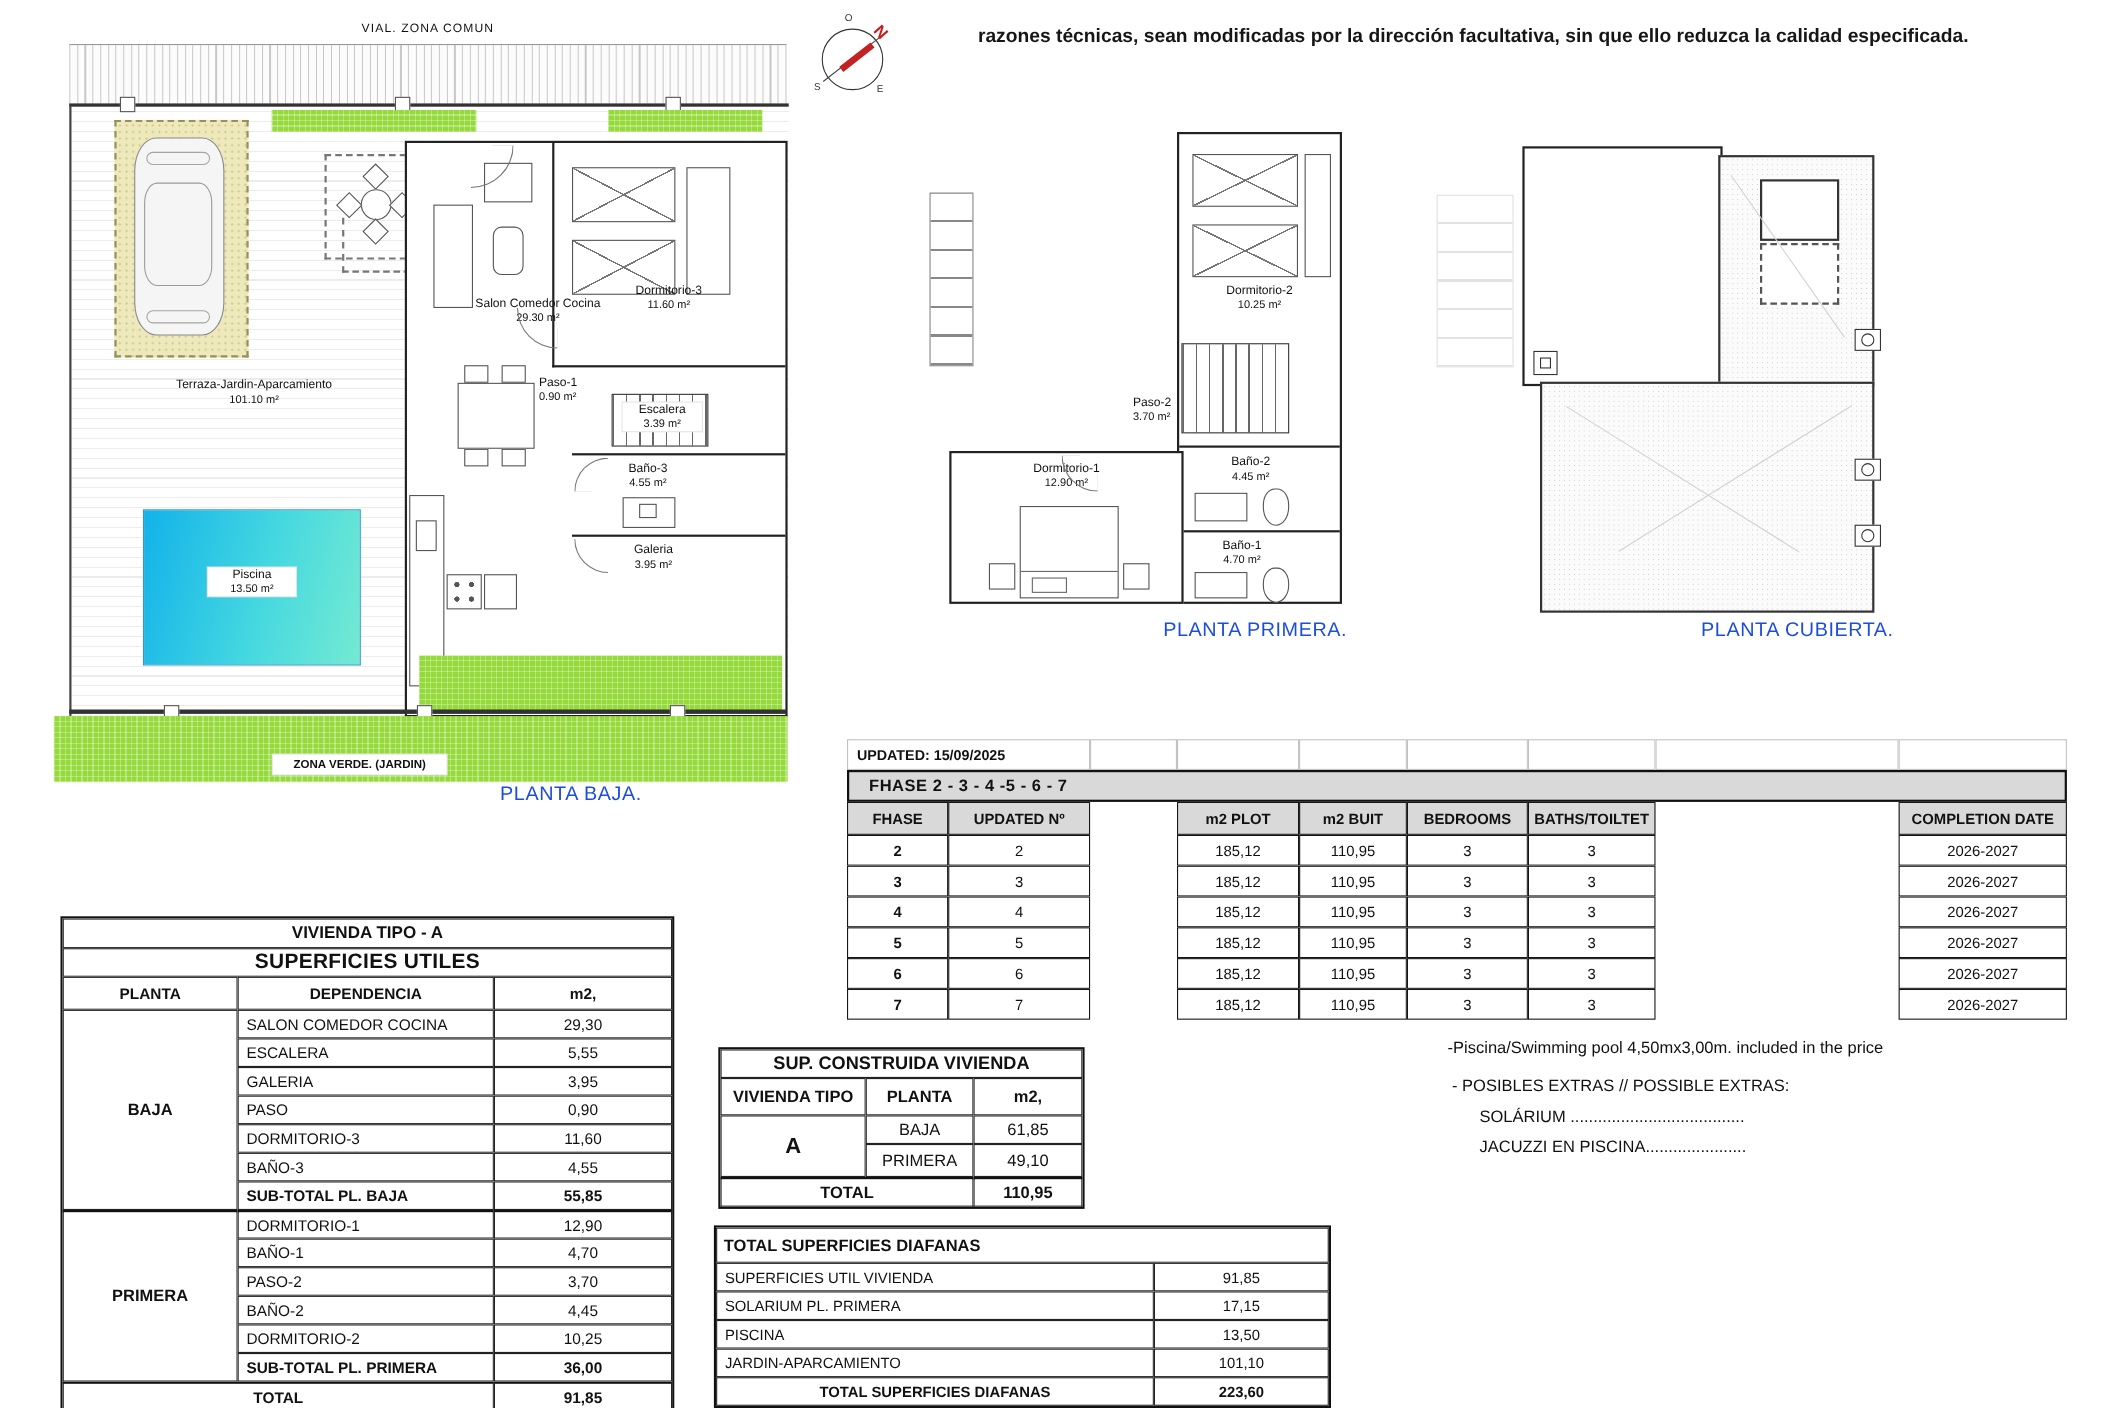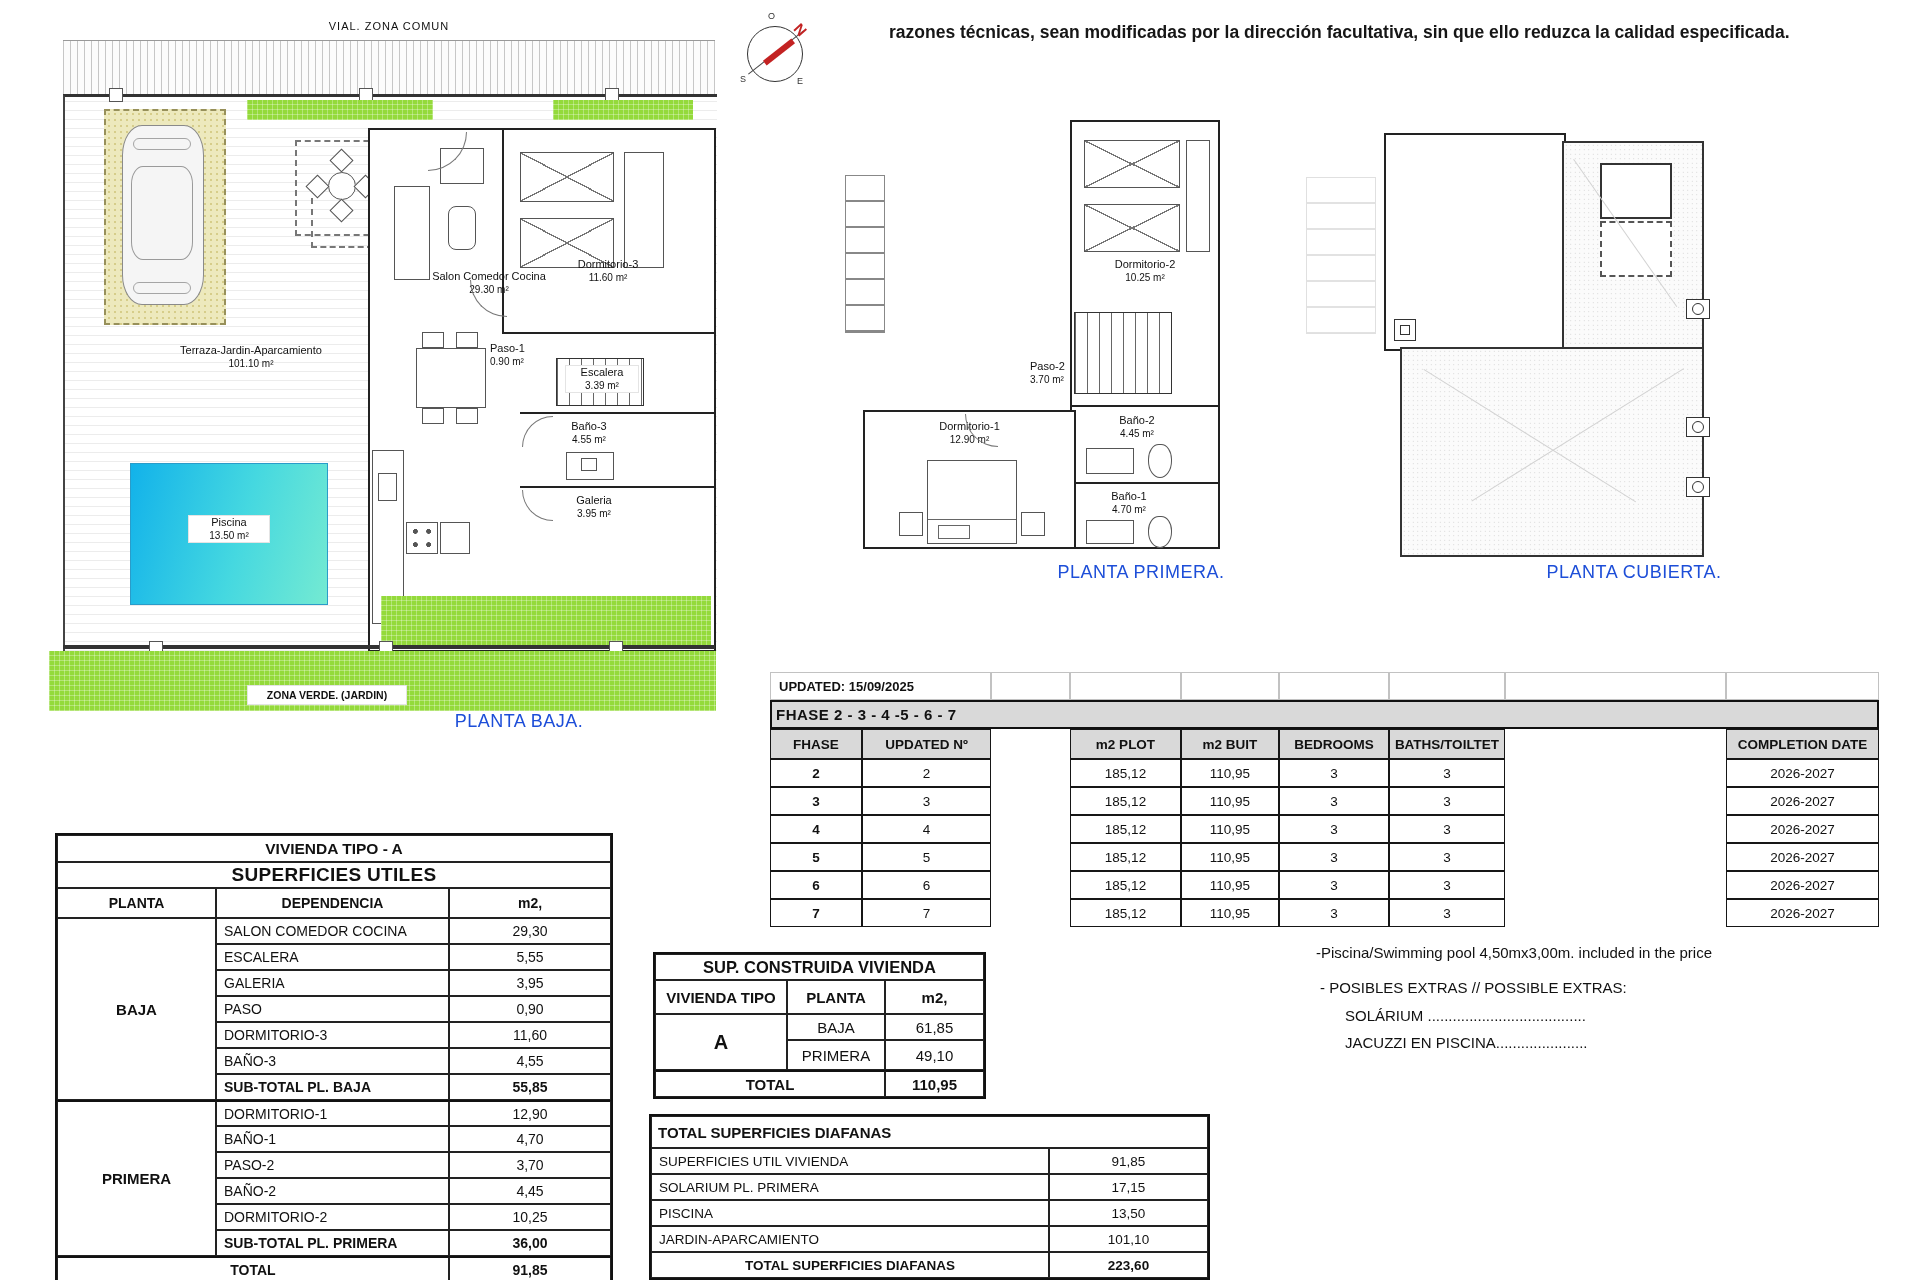--- a/index.html
+++ b/index.html
@@ -46,21 +46,21 @@
   
   .ptable{position:absolute;left:770px;top:672px;display:grid;
     grid-template-columns:92px 129px 79px 111px 98px 110px 116px 221px 153px;
     grid-template-rows:28px 29px 30px repeat(6,28px);font-size:13.5px;}
   .pc{display:flex;align-items:center;justify-content:center;border:1px solid #161616;background:#fff;}
   .pgap{border:none;background:transparent;}
   .pH{background:#d9d9d9;font-weight:700;font-size:13.5px;}
   .pu{border:1px solid #c2c2c2;}
   .pu-text{justify-content:flex-start;padding-left:8px;font-weight:700;font-size:13px;grid-column:1/3;}
   .pband{grid-column:1/10;display:flex;align-items:center;border:2px solid #111;background:#d9d9d9;
-    font-weight:700;font-size:15px;padding-left:4px;letter-spacing:.5px;}
+    font-weight:700;font-size:15px;padding-left:18px;letter-spacing:.5px;}
   .pbold{font-weight:700;}
 
   
   .stable{position:absolute;left:55px;top:833px;display:grid;
     grid-template-columns:159px 233px 162px;
     grid-template-rows:27px 26px 30px repeat(14,26px);
     border:2px solid #111;font-size:14px;}
   .sc{display:flex;align-items:center;justify-content:center;border:1px solid #222;background:#fff;}
   .sc.left{justify-content:flex-start;padding-left:7px;}
   .sc.b{font-weight:700;}
@@ -133,21 +133,21 @@
 
   <div class="abs" style="left:246px;top:126px;width:90px;height:92px;border:2px dashed #777;">
     <div class="abs" style="left:14px;top:56px;width:58px;height:48px;border:2px dashed #777;border-top:none;background:transparent;"></div>
     <div class="abs" style="left:31px;top:30px;width:26px;height:26px;border:1.4px solid #555;border-radius:50%;background:#fff;"></div>
     <div class="abs" style="left:36px;top:10px;width:15px;height:15px;border:1.3px solid #555;transform:rotate(45deg);background:#fff;"></div>
     <div class="abs" style="left:36px;top:60px;width:15px;height:15px;border:1.3px solid #555;transform:rotate(45deg);background:#fff;"></div>
     <div class="abs" style="left:12px;top:36px;width:15px;height:15px;border:1.3px solid #555;transform:rotate(45deg);background:#fff;"></div>
     <div class="abs" style="left:60px;top:36px;width:15px;height:15px;border:1.3px solid #555;transform:rotate(45deg);background:#fff;"></div>
   </div>
 
-  <div class="lbl" style="left:72px;top:330px;width:260px;">
+  <div class="lbl" style="left:52px;top:330px;width:260px;">
     <span>Terraza-Jardin-Aparcamiento</span>
     <span class="ar">101.10 m²</span>
   </div>
 
   <div class="wallbox" style="left:319px;top:114px;width:344px;height:520px;">
 
     <div class="abs" style="left:132px;top:0;width:210px;height:202px;border-left:2px solid #222;border-bottom:2px solid #222;"></div>
     <div class="xbed" style="left:150px;top:22px;width:92px;height:48px;"></div>
     <div class="xbed" style="left:150px;top:88px;width:92px;height:48px;"></div>
     <div class="outl" style="left:254px;top:22px;width:38px;height:114px;"></div>

